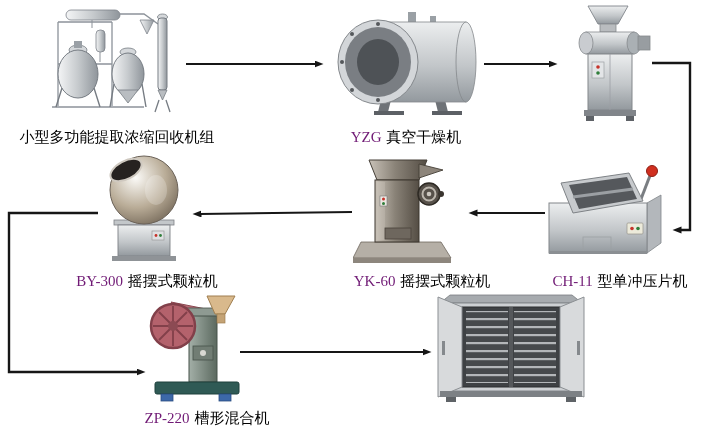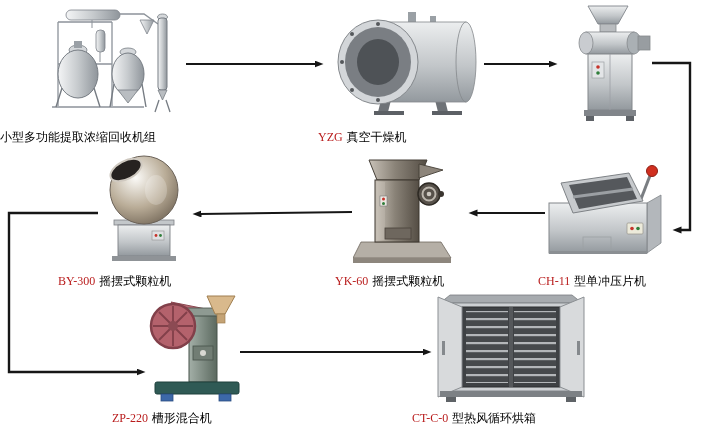--- a/index.html
+++ b/index.html
@@ -3,24 +3,24 @@
 <meta charset="utf-8">
 <style>
   html,body{margin:0;padding:0;background:#ffffff;}
   .canvas{
     position:relative;width:706px;height:435px;background:#ffffff;
     font-family:"Liberation Serif","DejaVu Serif",serif;overflow:hidden;
   }
   .machine{position:absolute;}
   .machine svg{display:block;width:100%;height:100%;}
   .label{
-    position:absolute;text-align:left;font-size:12px;line-height:19px;
+    position:absolute;text-align:center;font-size:15px;line-height:19px;
     color:#000000;white-space:nowrap;
   }
-  .mcode{color:#b91c1c;}
+  .mcode{color:#701a75;}
   .mcode:not(:empty){margin-right:.32em;}
   #flow-arrows{position:absolute;left:0;top:0;pointer-events:none;}
 </style>
 </head>
 <body>
 
 <div class="canvas">
 
   <svg width="0" height="0" style="position:absolute" aria-hidden="true">
     <defs>
@@ -220,23 +220,20 @@
   </div>
   <div class="label" style="left:335px;top:272px;width:174px">
     <span class="mcode">YK-60</span><span class="mname">摇摆式颗粒机</span>
   </div>
   <div class="label" style="left:538px;top:272px;width:164px">
     <span class="mcode">CH-11</span><span class="mname">型单冲压片机</span>
   </div>
   <div class="label" style="left:112px;top:409px;width:190px">
     <span class="mcode">ZP-220</span><span class="mname">槽形混合机</span>
   </div>
-  <div class="label" style="left:412px;top:409px;width:200px">
-    <span class="mcode">CT-C-0</span><span class="mname">型热风循环烘箱</span>
-  </div>
 
   <svg id="flow-arrows" width="706" height="435" viewBox="0 0 706 435">
     <defs>
       <marker id="ah" markerWidth="10" markerHeight="8" refX="1.5" refY="3.5" orient="auto" markerUnits="userSpaceOnUse">
         <path d="M0,0 L9,3.5 L0,7 Z" fill="#161616"></path>
       </marker>
     </defs>
     <path d="M186,64 H316" stroke="#161616" stroke-width="2" fill="none" marker-end="url(#ah)"></path>
     <path d="M484,64 H550" stroke="#161616" stroke-width="2" fill="none" marker-end="url(#ah)"></path>
     <path d="M652,63 H690 V230 H680" stroke="#161616" stroke-width="2.4" fill="none" marker-end="url(#ah)"></path>

